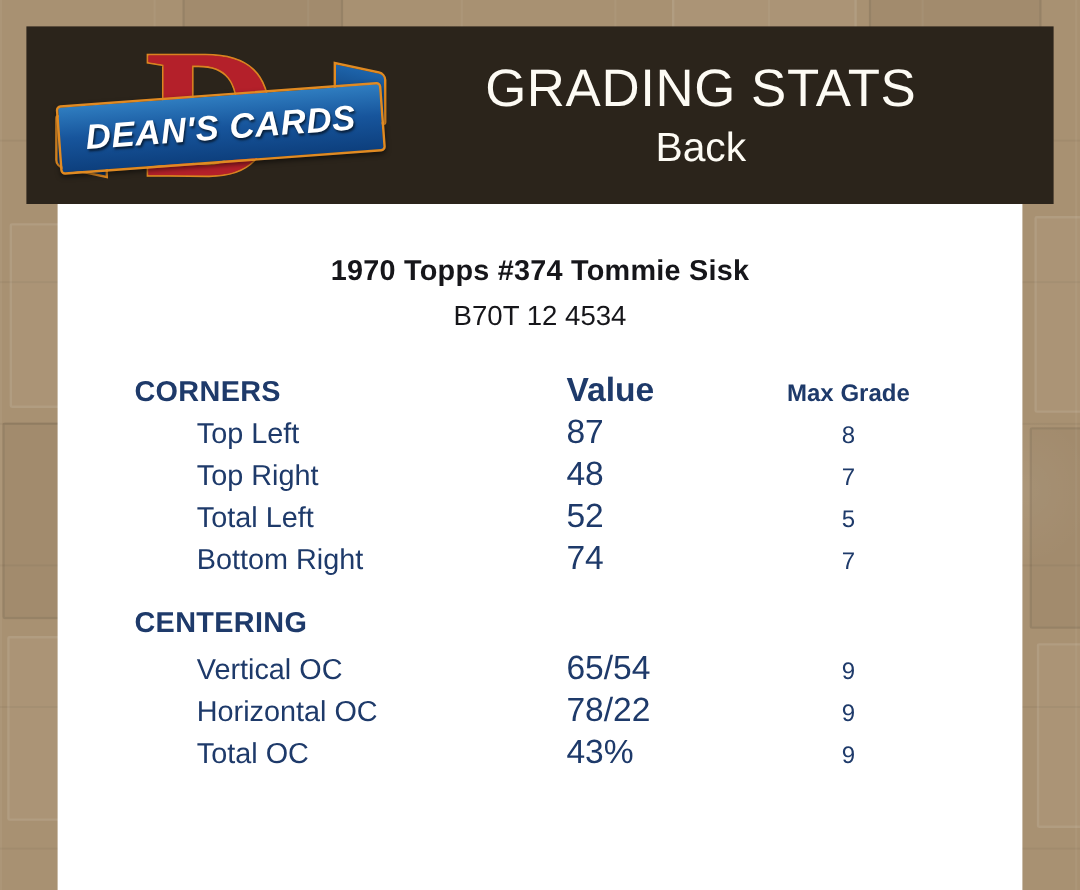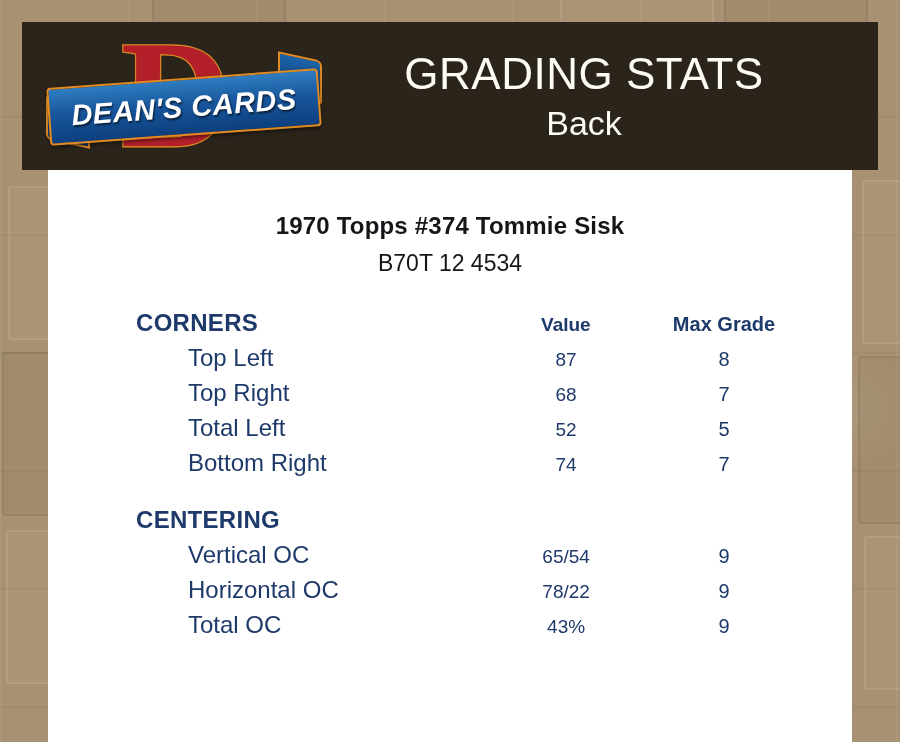--- a/index.html
+++ b/index.html
@@ -175,21 +175,21 @@
   #card-code {
     text-align: center;
     color: #16161a;
     font-size: 23px;
     margin-top: 10px;
   }
 
   
   .stats-block {
     margin-top: 32px;
-    padding-left: 88px;
+    padding-left: 64px;
     padding-right: 44px;
   }
   .stats-block.second { margin-top: 22px; }
 
   .stat-row {
     display: flex;
     align-items: baseline;
     height: 35px;
   }
   .stat-label {
@@ -201,23 +201,23 @@
     width: 360px;
     letter-spacing: 0.3px;
   }
   .stat-label.item {
     width: 360px;
     padding-left: 52px;
     box-sizing: border-box;
   }
   .stat-value {
     color: #1e3a6a;
-    font-size: 19px;
+    font-size: 28px;
     width: 150px;
-    text-align: center;
+    text-align: left;
   }
   .stat-grade {
     color: #1e3a6a;
     font-size: 20px;
     width: 170px;
     text-align: center;
   }
   .stat-value.head,
   .stat-grade.head {
     font-weight: bold;
@@ -272,21 +272,21 @@
     </div>
 
     <div class="stat-row">
       <div class="stat-label item">Top Left</div>
       <div class="stat-value">87</div>
       <div class="stat-grade">8</div>
     </div>
 
     <div class="stat-row">
       <div class="stat-label item">Top Right</div>
-      <div class="stat-value">68</div>
+      <div class="stat-value">48</div>
       <div class="stat-grade">7</div>
     </div>
 
     <div class="stat-row">
       <div class="stat-label item">Total Left</div>
       <div class="stat-value">52</div>
       <div class="stat-grade">5</div>
     </div>
 
     <div class="stat-row">

